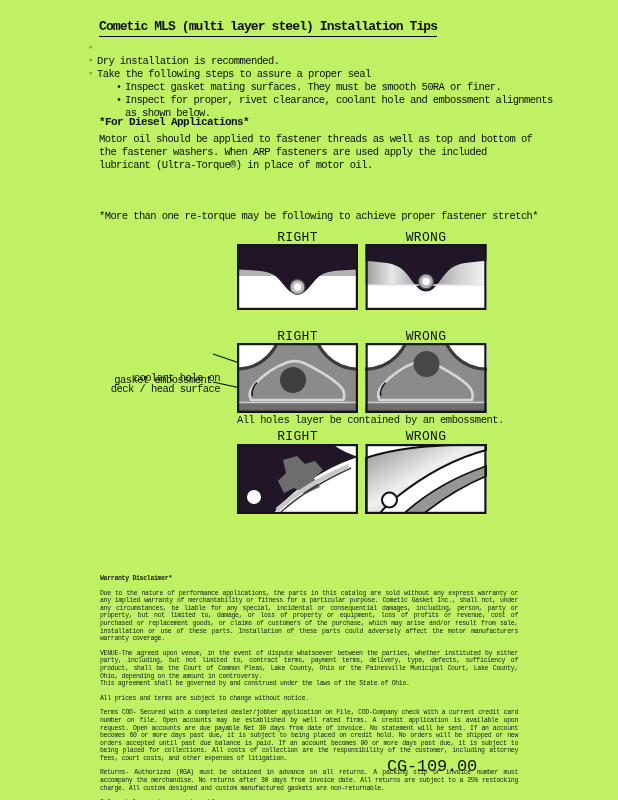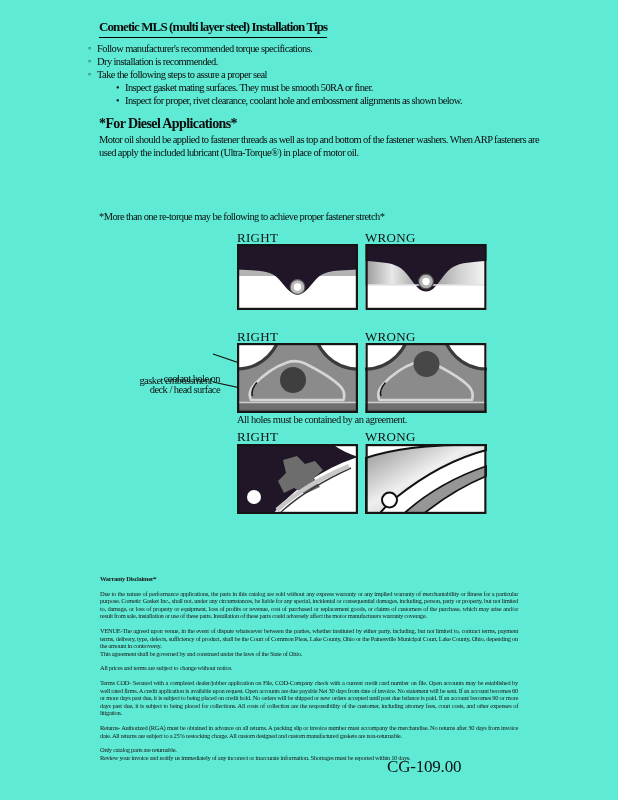--- a/index.html
+++ b/index.html
@@ -1,53 +1,52 @@
 <!DOCTYPE html>
 <html><head>
 <meta charset="utf-8">
 <style>
   html,body{margin:0;padding:0;background:#e8e8e8;}
   .page{
-    position:relative;width:618px;height:800px;background:#5eead4;
-    font-family:Liberation Serif, serif;color:#0d0d0d;overflow:hidden;
+    position:relative;width:618px;height:800px;background:#bef264;
+    font-family:Liberation Mono, monospace;color:#0d0d0d;overflow:hidden;
     margin:0 auto;
   }
   .abs{position:absolute;}
   .title{
     font-size:13px;font-weight:bold;letter-spacing:-0.9px;margin:0;
     border-bottom:1.6px solid #000;padding-bottom:2px;display:inline-block;
   }
   .body-txt{font-size:10.5px;letter-spacing:-0.6px;line-height:13px;}
   .b-row{display:flex;align-items:flex-start;line-height:13px;}
   .b-row.sub{margin-left:28px;}
   .b-marker{width:9px;flex:0 0 9px;font-size:9px;line-height:13px;}
   .b-marker.f{font-size:10px;}
-  .sec-head{font-size:14px;font-weight:bold;letter-spacing:-0.6px;}
-  .dg-label{font-size:13px;letter-spacing:0.3px;text-align:left;color:#111;}
+  .sec-head{font-size:11px;font-weight:bold;letter-spacing:-0.6px;}
+  .dg-label{font-size:13px;letter-spacing:0.3px;text-align:center;color:#111;}
   .dg-caption{font-size:10.5px;letter-spacing:-0.5px;line-height:12px;color:#111;}
   .dg-box{box-sizing:border-box;}
   .dg-box svg{display:block;width:100%;height:100%;}
   .ann{font-size:10.5px;letter-spacing:-0.55px;line-height:11px;text-align:right;color:#111;}
   .legal{font-size:6.5px;letter-spacing:-0.3px;line-height:7.6px;text-align:justify;color:#1a1a1a;}
   .legal .lg{margin:0 0 7px 0;}
   .legal .lg0{margin:0;}
   .legal .lg-head{font-weight:bold;margin:0 0 7px 0;text-align:left;}
   .footer-code{font-size:17px;letter-spacing:-0.2px;color:#111;}
 </style>
 </head>
 <body>
 
 <div class="page">
 
   <h1 class="title abs" style="left:99px;top:19px;">Cometic MLS (multi layer steel) Installation Tips</h1>
 
   <div class="abs" style="left:88px;top:42px;width:480px;">
     <div class="b-row">
       <span class="b-marker">◦</span>
-      <span class="body-txt">Follow manufacturer's recommended torque specifications.</span>
     </div>
     <div class="b-row">
       <span class="b-marker">◦</span>
       <span class="body-txt">Dry installation is recommended.</span>
     </div>
     <div class="b-row">
       <span class="b-marker">◦</span>
       <span class="body-txt">Take the following steps to assure a proper seal</span>
     </div>
     <div class="b-row sub">
@@ -139,21 +138,21 @@
       <path d="M14,57 C11.5,52 12.5,47 17,42 C27,31 40,23 50,19.5 C56,17.5 62,17.5 68,20.5 C82,27.5 96,36 103,43 C107.5,47.5 108,52 106.5,57 Z" fill="none" stroke="#d6d6d6" stroke-width="2.6" stroke-linejoin="round"></path>
       <path d="M15.5,53 C14,48.5 16,44 20,39.5" fill="none" stroke="#161616" stroke-width="1.4"></path>
       <circle cx="61" cy="21" r="13" fill="#474747"></circle>
       <rect y="59.5" width="121" height="10.5" fill="#6f6f6f"></rect>
       <line x1="0" y1="59.5" x2="121" y2="59.5" stroke="#cfcfcf" stroke-width="1.4"></line>
       <rect y="66.5" width="121" height="3.5" fill="#5d5d5d"></rect>
       <rect x="1.1" y="1.1" width="118.8" height="67.8" fill="none" stroke="#151515" stroke-width="2.2"></rect>
     </svg>
   </div>
 
-  <div class="abs dg-caption" style="left:237px;top:414px;width:300px;">All holes must be contained by an agreement.</div>
+  <div class="abs dg-caption" style="left:237px;top:414px;width:300px;">All holes layer be contained by an embossment.</div>
 
   <div class="abs dg-label" style="left:237px;top:429px;width:121px;">RIGHT</div>
   <div class="abs dg-label" style="left:365px;top:429px;width:122px;">WRONG</div>
 
   <div class="abs dg-box" style="left:237px;top:444px;width:121px;height:70px;">
     <svg viewBox="0 0 121 70">
       <rect width="121" height="70" fill="#ffffff"></rect>
       <path d="M0,0 L95,0 C104,6 112,10 121,13 C93,22 58,42 36,70 L0,70 Z" fill="#201627"></path>
       <path d="M46,16 L60,12 L68,20 L78,17 L86,26 L77,34 L83,43 L68,50 L57,44 L47,49 L41,37 L49,29 Z" fill="#6d6d6d"></path>
       <path d="M44,68 C66,48 92,34 114,24" fill="none" stroke="#3a3a3a" stroke-width="1.4"></path>

